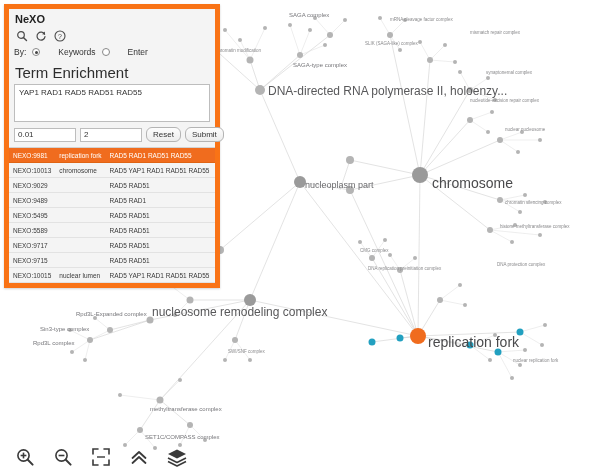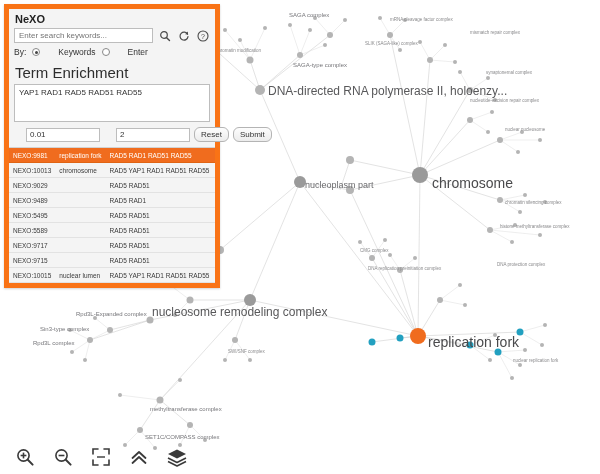--- a/index.html
+++ b/index.html
@@ -133,30 +133,29 @@
     font-family: "Liberation Sans", sans-serif;
   }
 
   .param-row {
     display: flex;
     align-items: center;
     padding: 0 5px 5px 5px;
     gap: 4px;
   }
   .param-input {
-    width: 74px;
+    width: 62px;
     height: 14px;
     border: 1px solid #bdbdbd;
     background: #fff;
     font-size: 8px;
     padding: 0 3px;
     box-sizing: border-box;
     color: #333;
     font-family: "Liberation Sans", sans-serif;
-    margin-left: 12px;
   }
   .param-input.wide { flex: 1; }
   .btn {
     height: 15px;
     border: 1px solid #b4b4b4;
     background: linear-gradient(#fdfdfd, #ececec);
     border-radius: 6px;
     font-size: 8px;
     color: #333;
     padding: 0 6px;
@@ -470,21 +469,20 @@
         <div class="net-label small" style="left: 150px; top: 406px;">methyltransferase complex</div>
         <div class="net-label small" style="left: 145px; top: 434px;">SET1C/COMPASS complex</div>
       </div>
   </div>
 
   <div id="panel">
 
     <div id="panel-title">NeXO</div>
 
     <div class="row">
-      <input id="search-input" type="text" placeholder="Enter search keywords..." style="">
       <button class="icon-btn" title="search">
         <svg width="12" height="12" viewBox="0 0 12 12">
           <circle cx="5" cy="5" r="3.3" fill="none" stroke="#4a4a4a" stroke-width="1.2"></circle>
           <line x1="7.4" y1="7.4" x2="10.5" y2="10.5" stroke="#4a4a4a" stroke-width="1.4" stroke-linecap="round"></line>
         </svg>
       </button>
       <button class="icon-btn" title="refresh">
         <svg width="12" height="12" viewBox="0 0 12 12">
           <path d="M9.6 4.3A4 4 0 1 0 10 6.6" fill="none" stroke="#4a4a4a" stroke-width="1.2" stroke-linecap="round"></path>
           <path d="M9.9 1.6 L10 4.6 L7.1 4.2 Z" fill="#4a4a4a"></path>

